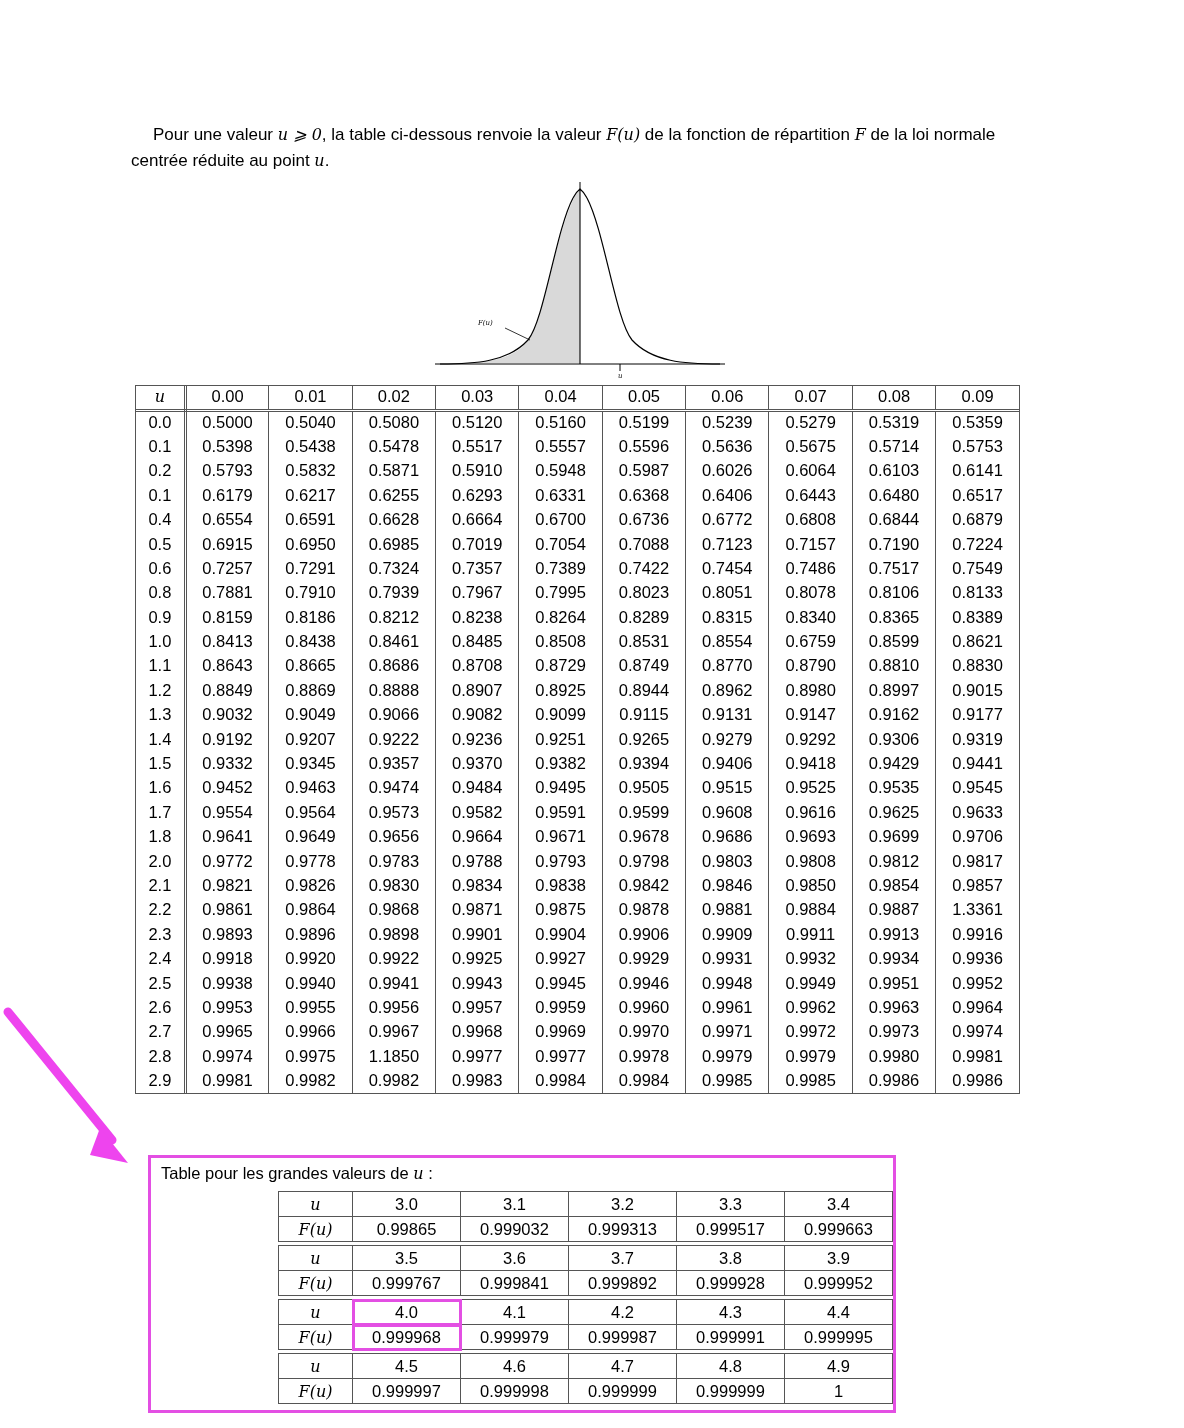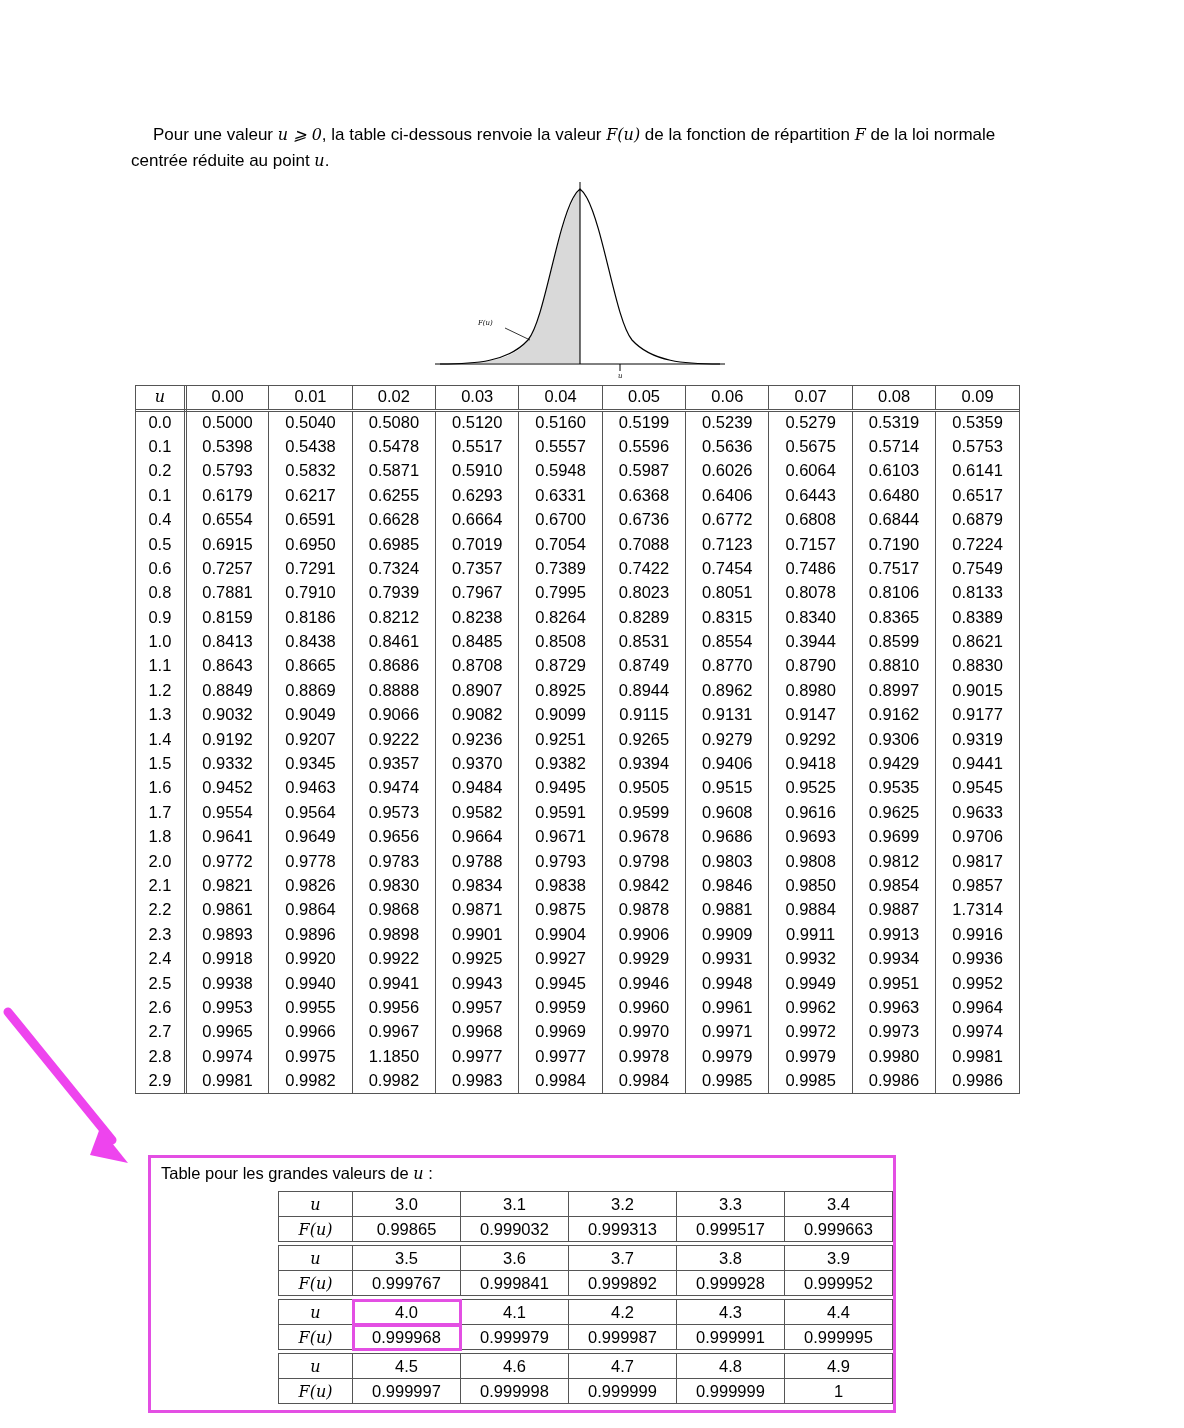--- a/index.html
+++ b/index.html
@@ -316,21 +316,21 @@
           </tr>
           <tr>
             <td class="rowhead">1.0</td>
             <td class="dataccell">0.8413</td>
             <td class="dataccell">0.8438</td>
             <td class="dataccell">0.8461</td>
             <td class="dataccell">0.8485</td>
             <td class="dataccell">0.8508</td>
             <td class="dataccell">0.8531</td>
             <td class="dataccell">0.8554</td>
-            <td class="dataccell">0.3944</td>
+            <td class="dataccell">0.6759</td>
             <td class="dataccell">0.8599</td>
             <td class="dataccell">0.8621</td>
           </tr>
           <tr>
             <td class="rowhead">1.1</td>
             <td class="dataccell">0.8643</td>
             <td class="dataccell">0.8665</td>
             <td class="dataccell">0.8686</td>
             <td class="dataccell">0.8708</td>
             <td class="dataccell">0.8729</td>
@@ -461,21 +461,21 @@
             <td class="rowhead">2.2</td>
             <td class="dataccell">0.9861</td>
             <td class="dataccell">0.9864</td>
             <td class="dataccell">0.9868</td>
             <td class="dataccell">0.9871</td>
             <td class="dataccell">0.9875</td>
             <td class="dataccell">0.9878</td>
             <td class="dataccell">0.9881</td>
             <td class="dataccell">0.9884</td>
             <td class="dataccell">0.9887</td>
-            <td class="dataccell">1.7314</td>
+            <td class="dataccell">1.3361</td>
           </tr>
           <tr>
             <td class="rowhead">2.3</td>
             <td class="dataccell">0.9893</td>
             <td class="dataccell">0.9896</td>
             <td class="dataccell">0.9898</td>
             <td class="dataccell">0.9901</td>
             <td class="dataccell">0.9904</td>
             <td class="dataccell">0.9906</td>
             <td class="dataccell">0.9909</td>

